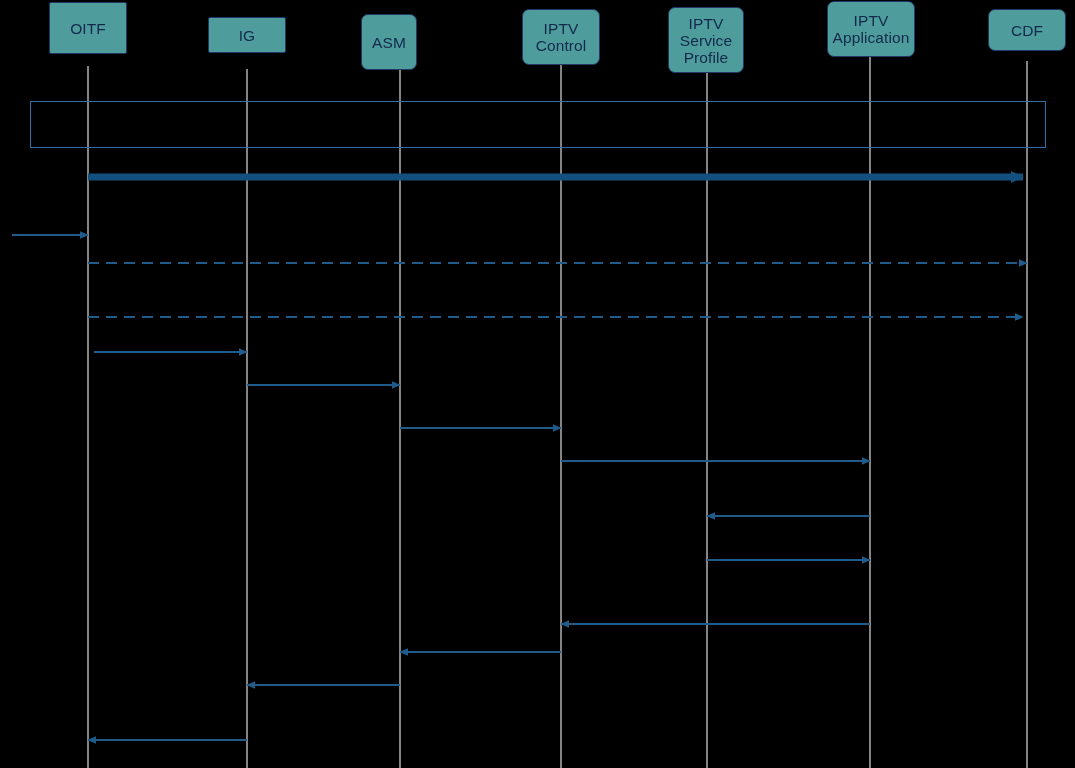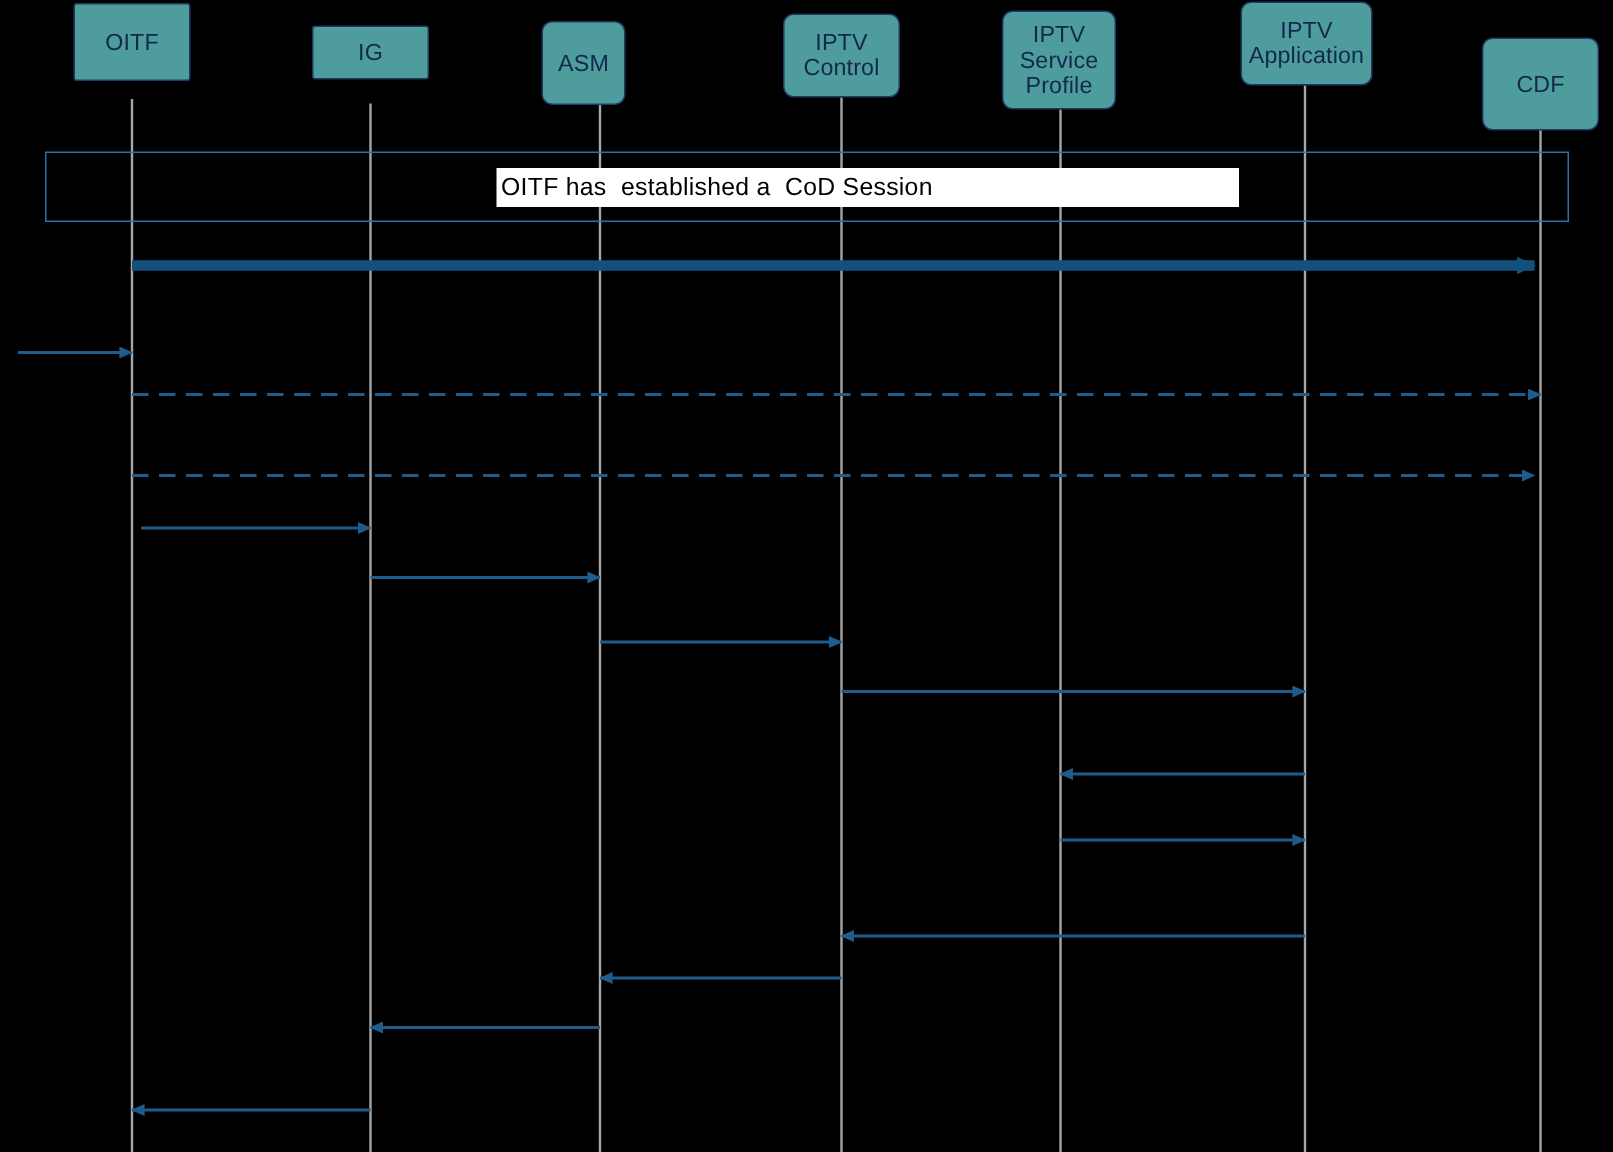--- a/index.html
+++ b/index.html
@@ -107,22 +107,21 @@
       </div>
       <div class="lifeline-box" style="left: 668px; top: 7px; width: 76px; height: 66px;">
         <span style="white-space: pre-line;">IPTV
 Service
 Profile</span>
       </div>
       <div class="lifeline-box" style="left: 827px; top: 1px; width: 88px; height: 56px;">
         <span style="white-space: pre-line;">IPTV
 Application</span>
       </div>
-      <div class="lifeline-box" style="left: 988px; top: 25px; width: 78px; height: 62px;">
+      <div class="lifeline-box" style="left: 988px; top: 9px; width: 78px; height: 42px;">
         <span style="white-space: pre-line;">CDF</span>
       </div>
     </div>
 
   <div class="note-frame" style="left: 30px; top: 101px; width: 1016px; height: 47px;"></div>
-  <div class="note-label" style="left: 331px; top: 112px; width: 495px; height: 26px;">OITF has  established a  CoD Session</div>
 
   <div id="labels"></div>
 </div>
 
 </body></html>

